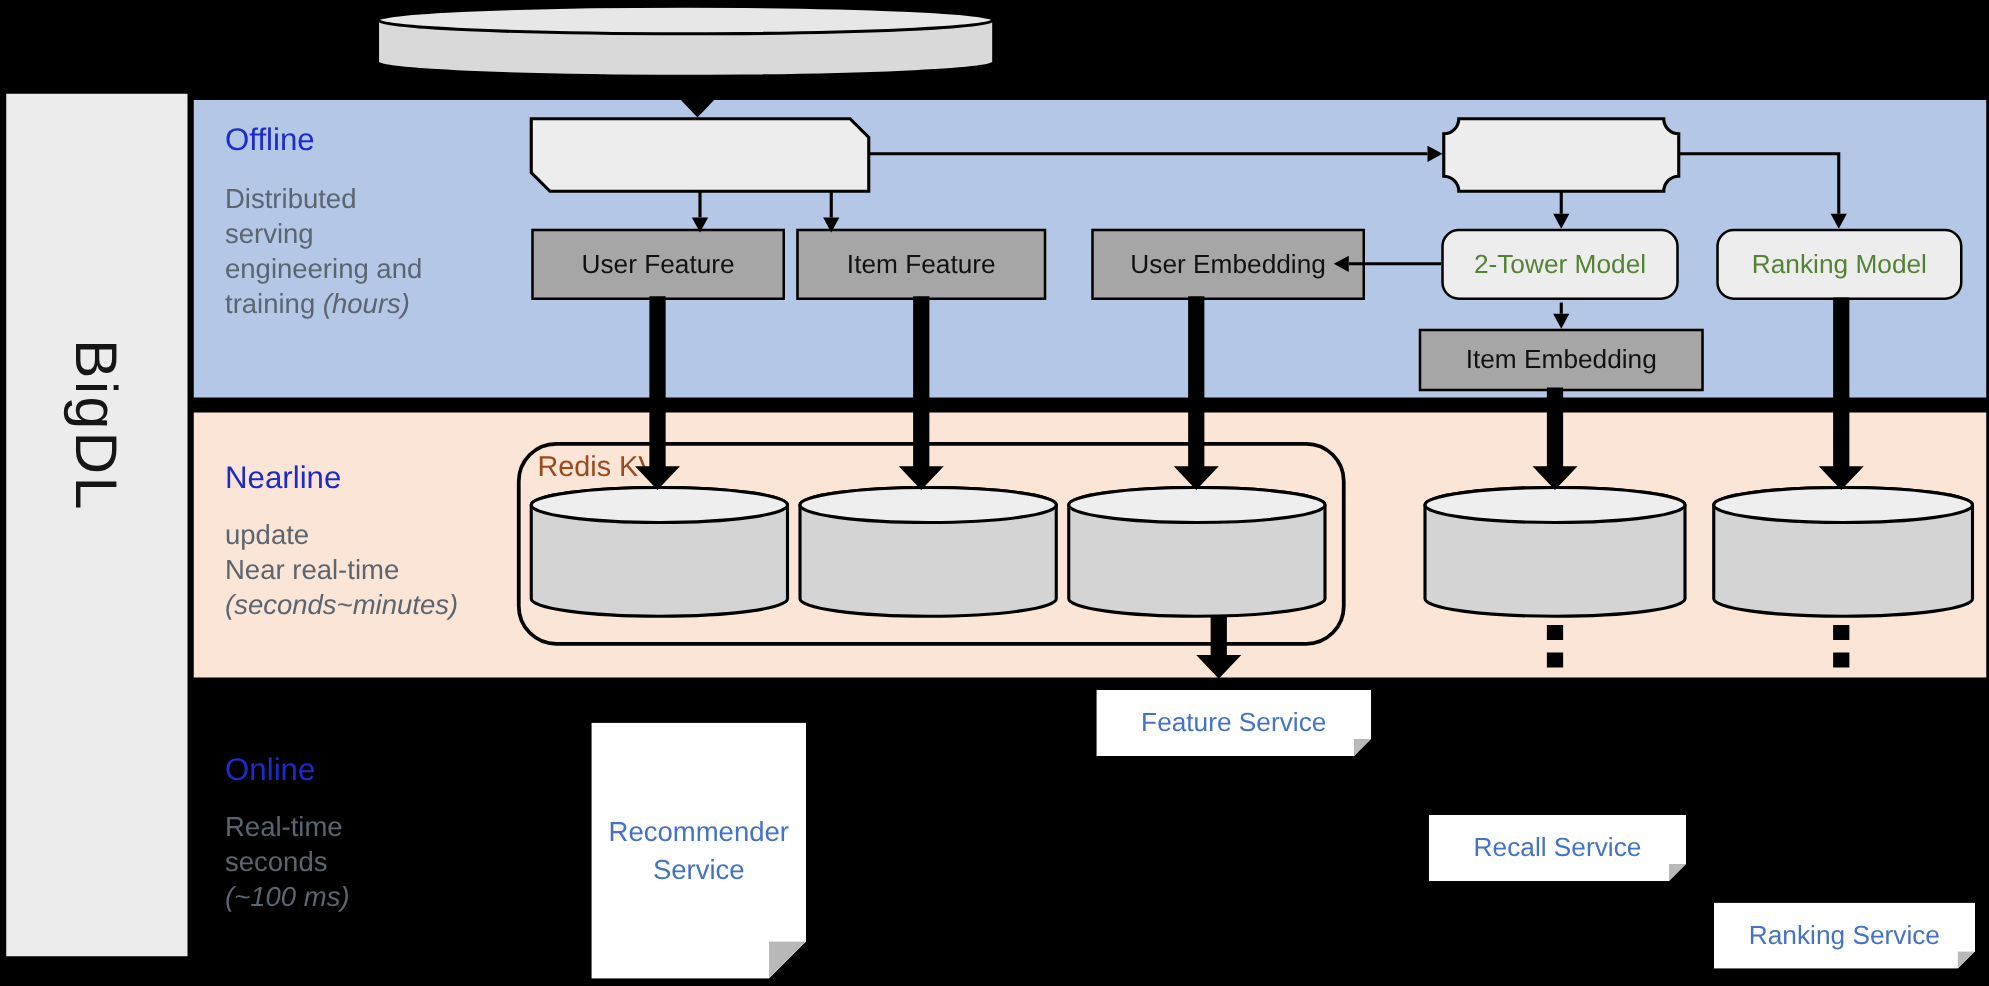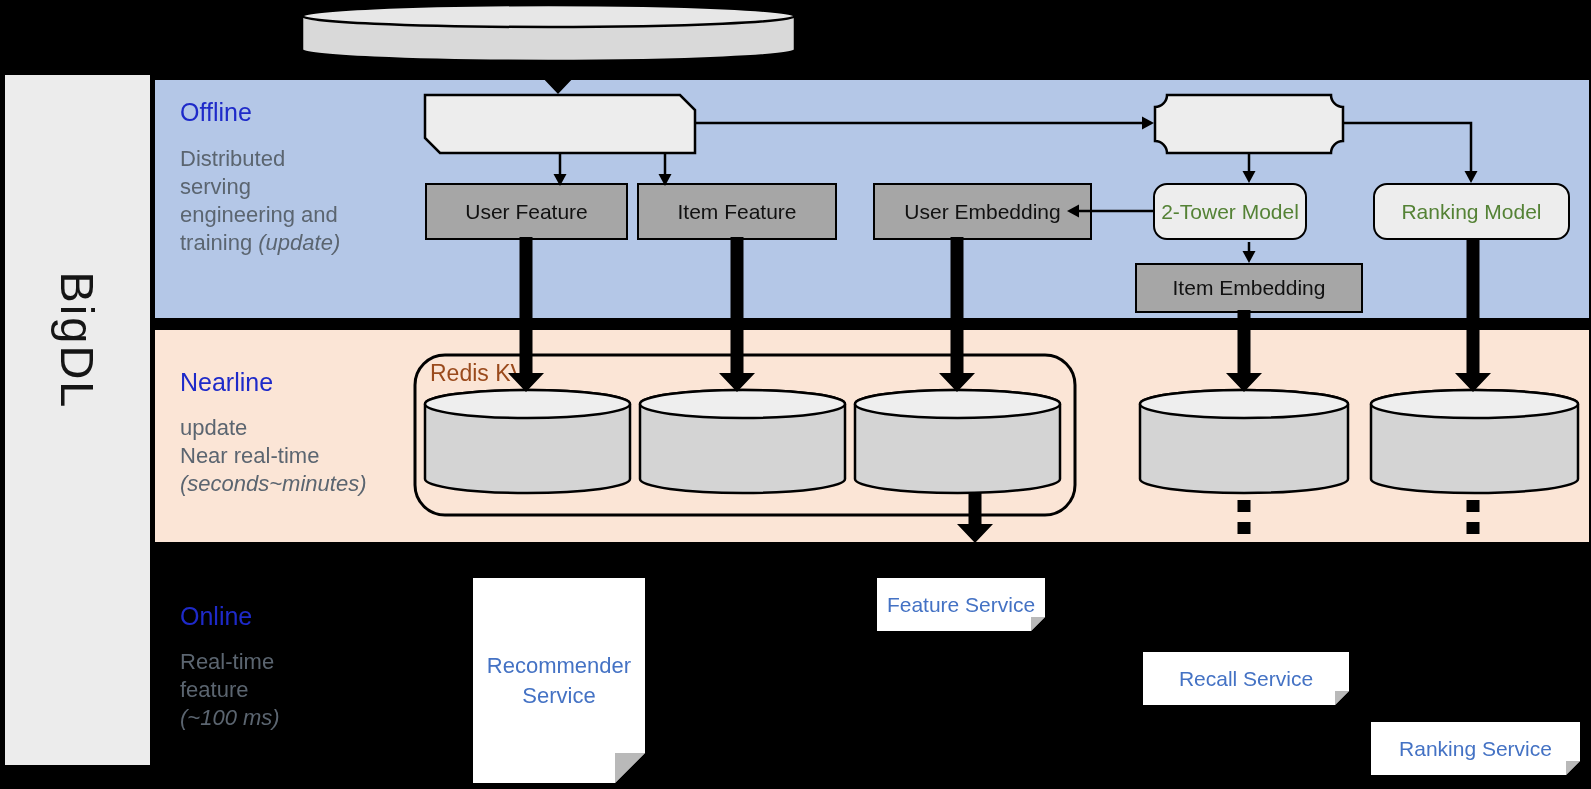--- a/index.html
+++ b/index.html
@@ -121,21 +121,21 @@
   <div class="htmlnodes">
     <div class="abs box gray" style="left:425px;top:183px;width:203px;height:57px;">
         <span>User Feature</span>
       </div>
     <div class="abs box gray" style="left:637px;top:183px;width:200px;height:57px;">
         <span>Item Feature</span>
       </div>
     <div class="abs box gray" style="left:848px;top:183px;width:219px;height:57px;margin-left:25px;">
         <span>User Embedding</span>
       </div>
-    <div class="abs box round" style="left:1153px;top:183px;width:154px;height:57px;">
+    <div class="abs box round" style="left:1153px;top:183px;width:190px;height:57px;">
         <span>2-Tower Model</span>
       </div>
     <div class="abs box round" style="left:1373px;top:183px;width:197px;height:57px;">
         <span>Ranking Model</span>
       </div>
     <div class="abs box gray" style="left:1135px;top:263px;width:228px;height:50px;">
         <span>Item Embedding</span>
       </div>
   </div>
 
@@ -145,42 +145,42 @@
     <div class="abs lbl blue-t" style="left:1155px;top:95px;width:188px;height:58px;font-size:22px;">DNN Training</div>
     <div class="abs brown-t" style="left:430px;top:360px;font-size:23px;">Redis KV</div>
     <div class="abs lbl brown-t" style="left:1140px;top:395px;width:208px;height:85px;font-size:22px;">Vector Index</div>
     <div class="abs lbl brown-t" style="left:1371px;top:395px;width:207px;height:85px;font-size:22px;">Models</div>
 
     <div class="abs sec-title" style="left:180px;top:98px;">Offline</div>
     <div class="abs sec-desc" style="left:180px;top:145px;width:250px;">
       <div>Distributed</div>
       <div>serving</div>
       <div>engineering and</div>
-      <div><span>training </span><i>(update)</i></div>
+      <div><span>training </span><i>(hours)</i></div>
     </div>
 
     <div class="abs sec-title" style="left:180px;top:368px;">Nearline</div>
     <div class="abs sec-desc" style="left:180px;top:414px;width:260px;">
       <div>update</div>
       <div>Near real-time</div>
       <div><i>(seconds~minutes)</i></div>
     </div>
 
     <div class="abs sec-title" style="left:180px;top:602px;">Online</div>
     <div class="abs sec-desc" style="left:180px;top:648px;width:200px;">
       <div>Real-time</div>
-      <div>feature</div>
+      <div>seconds</div>
       <div><i>(~100 ms)</i></div>
     </div>
 
     <div class="abs doc" style="--fold:30px;left:473px;top:578px;width:172px;height:205px;font-size:22px;line-height:30px;">
       <span>Recommender Service</span>
       <span class="fold"></span>
     </div>
-    <div class="abs doc" style="--fold:14px;left:877px;top:578px;width:168px;height:53px;">
+    <div class="abs doc" style="--fold:14px;left:877px;top:552px;width:220px;height:53px;">
       <span>Feature Service</span>
       <span class="fold"></span>
     </div>
     <div class="abs doc" style="--fold:14px;left:1143px;top:652px;width:206px;height:53px;">
       <span>Recall Service</span>
       <span class="fold"></span>
     </div>
     <div class="abs doc" style="--fold:14px;left:1371px;top:722px;width:209px;height:53px;">
       <span>Ranking Service</span>
       <span class="fold"></span>

